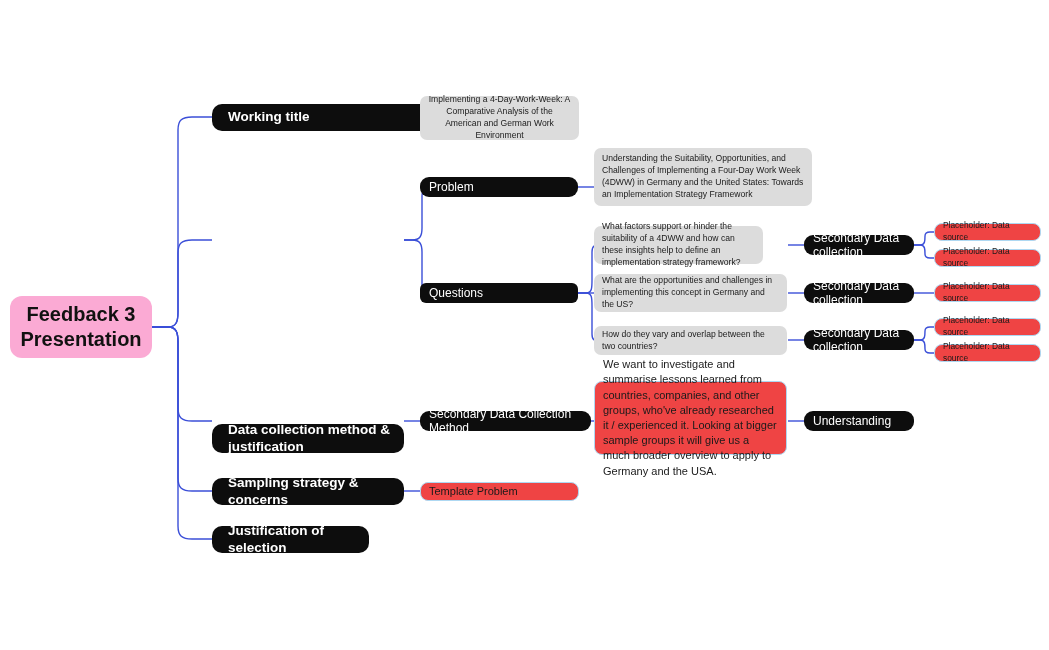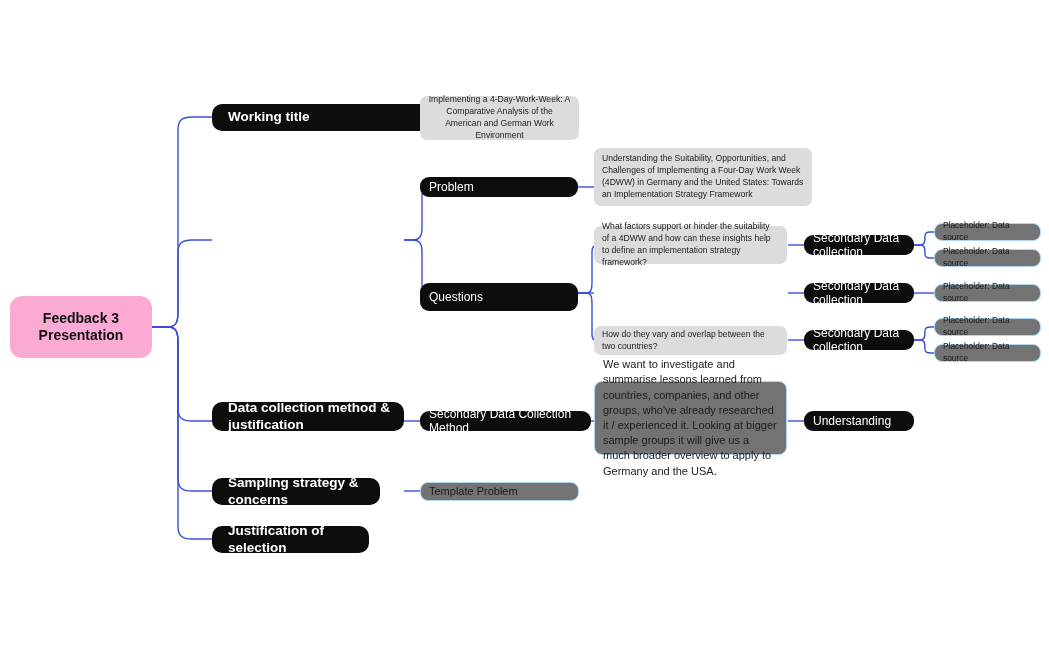--- a/index.html
+++ b/index.html
@@ -42,21 +42,21 @@
 
   
   .n-root {
     background: #fbaad4;
     border-radius: 12px;
     justify-content: center;
     text-align: center;
   }
   .n-root .label {
     color: #111111;
-    font-size: 14px;
+    font-size: 20px;
     font-weight: bold;
     line-height: 1.25;
     text-align: center;
   }
 
   
   .n-black {
     background: #0d0d0d;
     border-radius: 10px;
     padding: 0 0 0 16px;
@@ -89,21 +89,21 @@
     align-items: center;
   }
   .n-gray .label {
     color: #1a1a1a;
     font-size: 8.6px;
     line-height: 1.38;
   }
 
   
   .n-blue {
-    background: #737373;
+    background: #ef4444;
     border: 1.3px solid #aed8f2;
     border-radius: 8px;
     padding: 4px 8px;
     align-items: center;
   }
   .n-blue .label {
     color: #1a1a1a;
     font-size: 11px;
     line-height: 1.38;
   }
@@ -177,71 +177,74 @@
   </div>
 
 
   <div class="node n-black-sm" style="left:420px; top:177px; width:158px; height:20px;">
     <span class="label">Problem</span>
   </div>
   <div class="node n-gray" style="left:594px; top:148px; width:218px; height:58px;">
     <span class="label">Understanding the Suitability, Opportunities, and Challenges of Implementing a Four-Day Work Week (4DWW) in Germany and the United States: Towards an Implementation Strategy Framework</span>
   </div>
 
-  <div class="node n-black-sm" style="left:420px; top:283px; width:158px; height:28px;">
+  <div class="node n-black-sm" style="left:420px; top:283px; width:158px; height:20px;border-radius:6px;">
     <span class="label">Questions</span>
   </div>
 
-  <div class="node n-gray" style="left:594px; top:226px; width:193px; height:38px;">
+  <div class="node n-gray" style="left:594px; top:226px; width:169px; height:38px;">
     <span class="label">What factors support or hinder the suitability of a 4DWW and how can these insights help to define an implementation strategy framework?</span>
   </div>
   <div class="node n-black-sm" style="left:804px; top:235px; width:110px; height:20px;">
     <span class="label">Secondary Data collection</span>
   </div>
   <div class="node n-blue n-blue-sm" style="left:934px; top:223px; width:107px; height:18px;">
     <span class="label">Placeholder: Data source</span>
   </div>
   <div class="node n-blue n-blue-sm" style="left:934px; top:249px; width:107px; height:18px;">
     <span class="label">Placeholder: Data source</span>
   </div>
 
+  <div class="node n-gray" style="left:594px; top:274px; width:193px; height:38px;">
+    <span class="label">What are the opportunities and challenges in implementing this concept in Germany and the US?</span>
+  </div>
   <div class="node n-black-sm" style="left:804px; top:283px; width:110px; height:20px;">
     <span class="label">Secondary Data collection</span>
   </div>
   <div class="node n-blue n-blue-sm" style="left:934px; top:284px; width:107px; height:18px;">
     <span class="label">Placeholder: Data source</span>
   </div>
 
   <div class="node n-gray" style="left:594px; top:326px; width:193px; height:29px;">
     <span class="label">How do they vary and overlap between the two countries?</span>
   </div>
   <div class="node n-black-sm" style="left:804px; top:330px; width:110px; height:20px;">
     <span class="label">Secondary Data collection</span>
   </div>
   <div class="node n-blue n-blue-sm" style="left:934px; top:318px; width:107px; height:18px;">
     <span class="label">Placeholder: Data source</span>
   </div>
   <div class="node n-blue n-blue-sm" style="left:934px; top:344px; width:107px; height:18px;">
     <span class="label">Placeholder: Data source</span>
   </div>
 
-  <div class="node n-black" style="left:212px; top:402px; width:192px; height:29px;padding-left:16px;">
+  <div class="node n-black" style="left:212px; top:424px; width:192px; height:29px;padding-left:16px;">
     <span class="label">Data collection method &amp; justification</span>
   </div>
   <div class="node n-black-sm" style="left:420px; top:411px; width:171px; height:20px;">
     <span class="label">Secondary Data Collection Method</span>
   </div>
   <div class="node n-blue" style="left:594px; top:381px; width:193px; height:74px;">
     <span class="label">We want to investigate and summarise lessons learned from countries, companies, and other groups, who've already researched it / experienced it. Looking at bigger sample groups it will give us a much broader overview to apply to Germany and the USA.</span>
   </div>
   <div class="node n-black-sm" style="left:804px; top:411px; width:110px; height:20px;">
     <span class="label">Understanding</span>
   </div>
 
-  <div class="node n-black" style="left:212px; top:478px; width:168px; height:27px;">
+  <div class="node n-black" style="left:212px; top:478px; width:192px; height:27px;">
     <span class="label">Sampling strategy &amp; concerns</span>
   </div>
   <div class="node n-blue" style="left:420px; top:482px; width:159px; height:19px;">
     <span class="label">Template Problem</span>
   </div>
 
   <div class="node n-black" style="left:212px; top:526px; width:157px; height:27px;">
     <span class="label">Justification of selection</span>
   </div>
 

